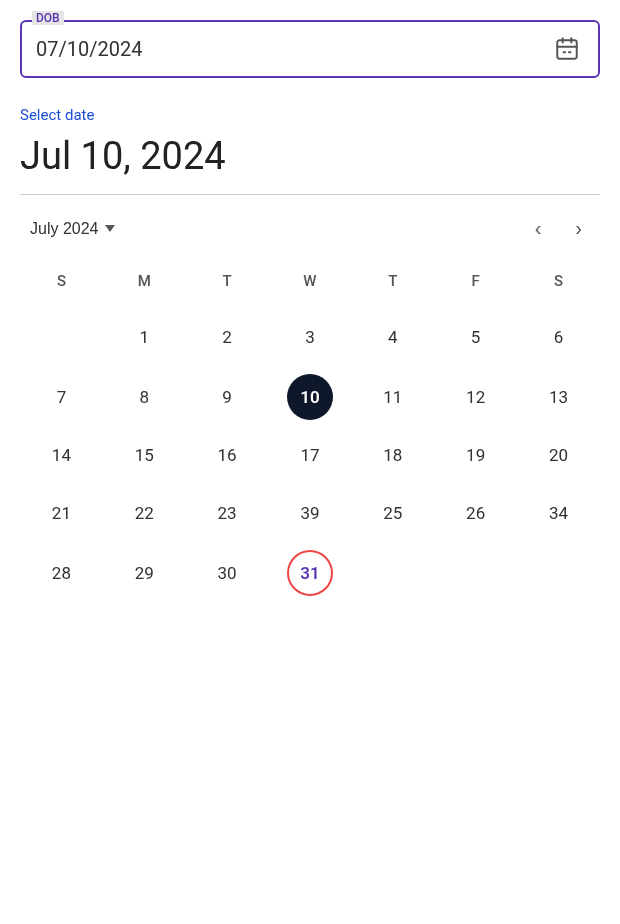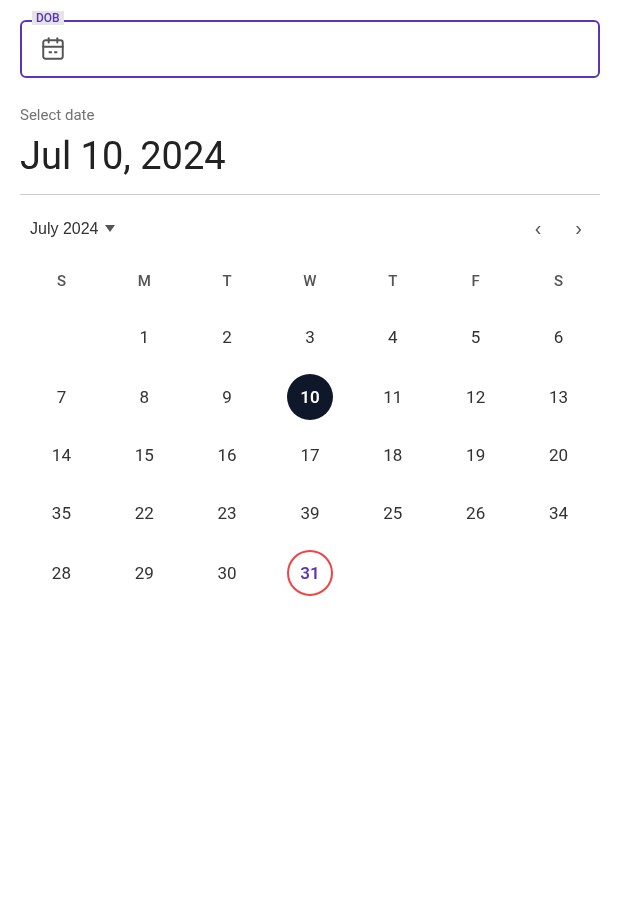--- a/index.html
+++ b/index.html
@@ -58,21 +58,21 @@
       color: #555;
     }
 
     .calendar-icon-btn svg {
       width: 26px;
       height: 26px;
     }
 
     .select-date-label {
       font-size: 15px;
-      color: #737373;
+      color: #1d4ed8;
       margin-bottom: 10px;
     }
 
     .selected-date-display {
       font-size: 38px;
       font-weight: 400;
       color: #222;
       margin-bottom: 16px;
     }
 
@@ -177,20 +177,21 @@
     .day-cell.empty {
       cursor: default;
     }
   </style>
 </head>
 <body>
 
 <div class="dob-field-wrapper">
   <span class="dob-label">DOB</span>
   <div class="dob-input-row">
+    <span class="dob-value">07/10/2024</span>
     <button class="calendar-icon-btn" aria-label="Open calendar">
       <svg viewBox="0 0 24 24" fill="none" stroke="#555" stroke-width="1.8" stroke-linecap="round" stroke-linejoin="round">
         <rect x="3" y="4" width="18" height="17" rx="2" ry="2"></rect>
         <line x1="16" y1="2" x2="16" y2="6"></line>
         <line x1="8" y1="2" x2="8" y2="6"></line>
         <line x1="3" y1="10" x2="21" y2="10"></line>
         <rect x="8" y="14" width="3" height="2" rx="0.3" fill="#555" stroke="none"></rect>
         <rect x="13" y="14" width="3" height="2" rx="0.3" fill="#555" stroke="none"></rect>
       </svg>
     </button>
@@ -254,21 +255,21 @@
         <tr>
           <td><span class="day-cell">14</span></td>
           <td><span class="day-cell">15</span></td>
           <td><span class="day-cell">16</span></td>
           <td><span class="day-cell">17</span></td>
           <td><span class="day-cell">18</span></td>
           <td><span class="day-cell">19</span></td>
           <td><span class="day-cell">20</span></td>
         </tr>
         <tr>
-          <td><span class="day-cell">35</span></td>
+          <td><span class="day-cell">21</span></td>
           <td><span class="day-cell">22</span></td>
           <td><span class="day-cell">23</span></td>
           <td><span class="day-cell">39</span></td>
           <td><span class="day-cell">25</span></td>
           <td><span class="day-cell">26</span></td>
           <td><span class="day-cell">34</span></td>
         </tr>
         <tr>
           <td><span class="day-cell">28</span></td>
           <td><span class="day-cell">29</span></td>

